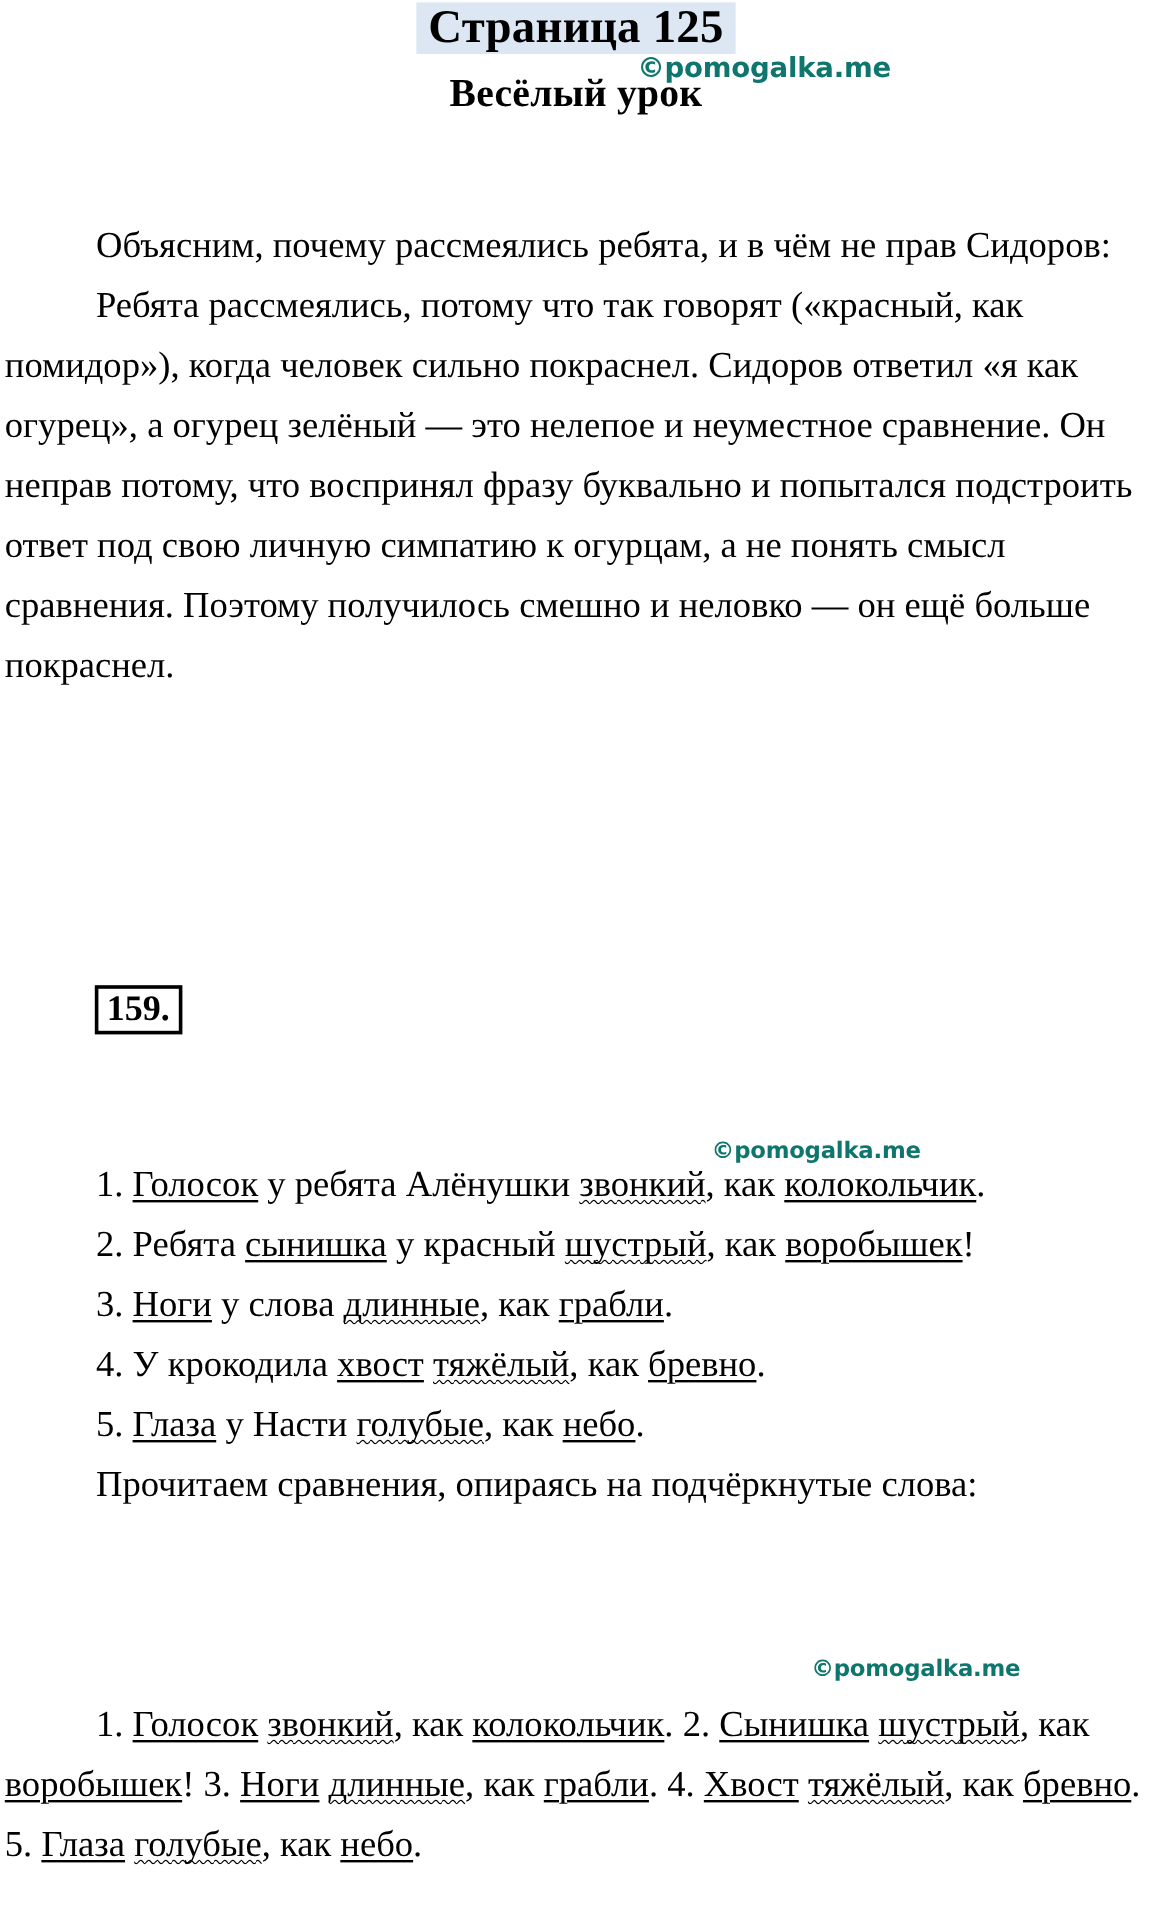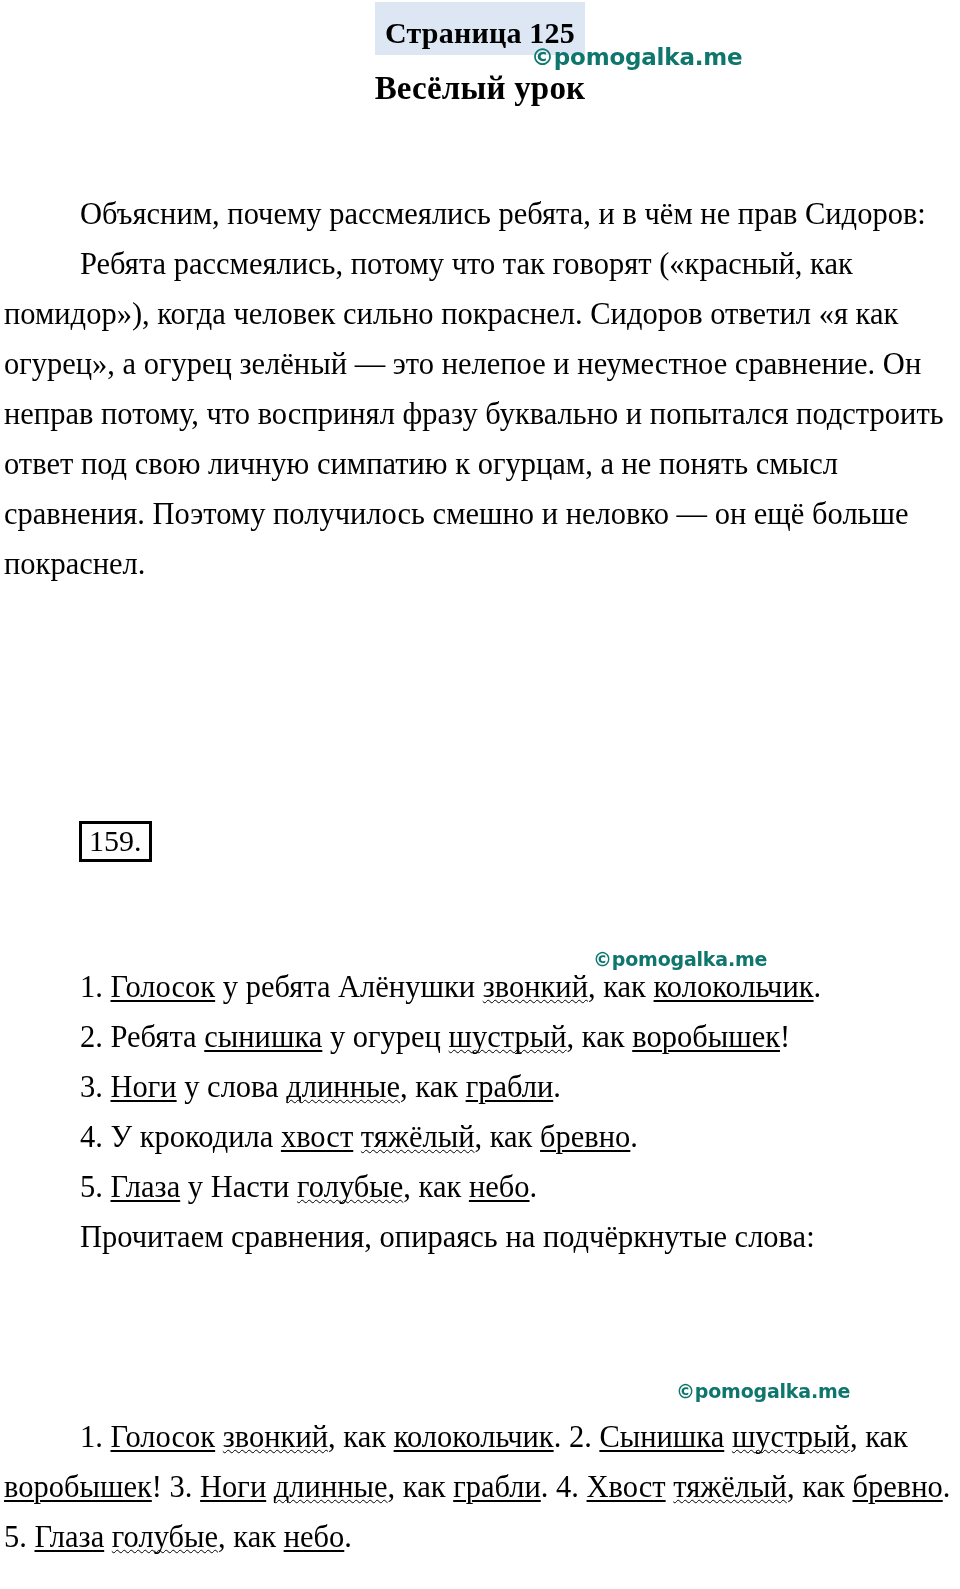--- a/index.html
+++ b/index.html
@@ -26,25 +26,25 @@
     padding: 0 4px;
   }
 
   
   .header {
     text-align: center;
     padding-top: 2px;
   }
   .page-title {
     display: inline-block;
-    font-size: 30px;
+    font-size: 39px;
     font-weight: bold;
     line-height: 40px;
     background: #dce7f3;
-    padding: 11px 10px 2px 10px;
+    padding: 1px 10px 2px 10px;
     letter-spacing: 0.2px;
   }
   .subtitle {
     display: block;
     font-size: 33px;
     font-weight: bold;
     line-height: 42px;
     margin-top: 12px;
     letter-spacing: 0.2px;
   }
@@ -77,21 +77,21 @@
   
   .ex-box-wrap {
     position: absolute;
     left: 79px;
     top: 821px;
   }
   .ex-box {
     display: inline-block;
     border: 3px solid #000;
     font-size: 30px;
-    font-weight: normal;
+    font-weight: bold;
     line-height: 30px;
     padding: 2px 7px 3px 7px;
     font-family: "Liberation Serif", "DejaVu Serif", serif;
   }
 
   
   .list-block {
     position: absolute;
     left: 4px;
     top: 962px;
@@ -146,21 +146,21 @@
     <span class="indent"></span><span>Ребята рассмеялись, потому что так говорят («красный, как помидор»), когда человек сильно покраснел. Сидоров ответил «я как огурец», а огурец зелёный — это нелепое и неуместное сравнение. Он неправ потому, что воспринял фразу буквально и попытался подстроить ответ под свою личную симпатию к огурцам, а не понять смысл сравнения. Поэтому получилось смешно и неловко — он ещё больше покраснел.</span>
   </p>
 
   <div class="ex-box-wrap">
     <span class="ex-box">159.</span>
   </div>
 
   <div class="list-block">
     <div id="sentence-host">
         <div class="sentence"><span class="indent"></span><span>1. </span><span class="u-solid">Голосок</span><span> у ребята Алёнушки </span><span class="u-wave">звонкий</span><span>, как </span><span class="u-solid">колокольчик</span><span>.</span></div>
-        <div class="sentence"><span class="indent"></span><span>2. </span><span>Ребята </span><span class="u-solid">сынишка</span><span> у огурец </span><span class="u-wave">шустрый</span><span>, как </span><span class="u-solid">воробышек</span><span>!</span></div>
+        <div class="sentence"><span class="indent"></span><span>2. </span><span>Ребята </span><span class="u-solid">сынишка</span><span> у красный </span><span class="u-wave">шустрый</span><span>, как </span><span class="u-solid">воробышек</span><span>!</span></div>
         <div class="sentence"><span class="indent"></span><span>3. </span><span class="u-solid">Ноги</span><span> у слова </span><span class="u-wave">длинные</span><span>, как </span><span class="u-solid">грабли</span><span>.</span></div>
         <div class="sentence"><span class="indent"></span><span>4. </span><span>У крокодила </span><span class="u-solid">хвост</span><span> </span><span class="u-wave">тяжёлый</span><span>, как </span><span class="u-solid">бревно</span><span>.</span></div>
         <div class="sentence"><span class="indent"></span><span>5. </span><span class="u-solid">Глаза</span><span> у Насти </span><span class="u-wave">голубые</span><span>, как </span><span class="u-solid">небо</span><span>.</span></div>
       </div>
     <div class="sentence">
       <span class="indent"></span><span>Прочитаем сравнения, опираясь на подчёркнутые слова:</span>
     </div>
   </div>
 
   <div class="tail-block">

